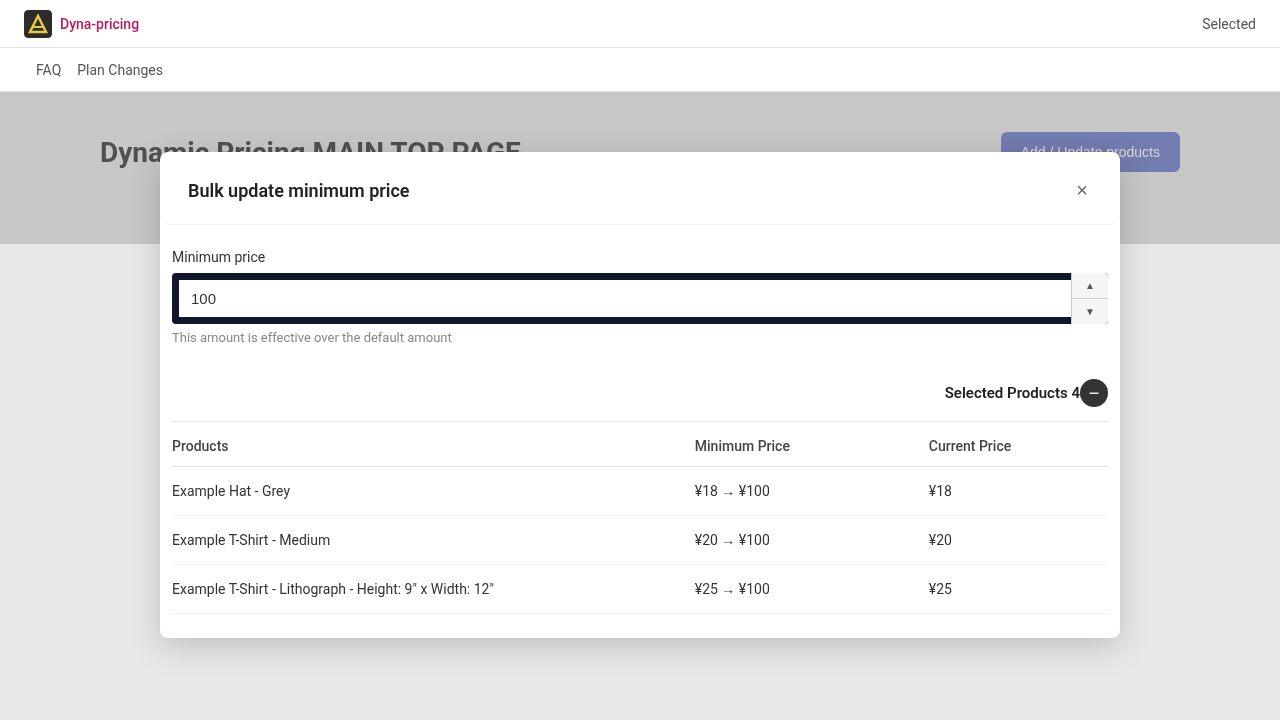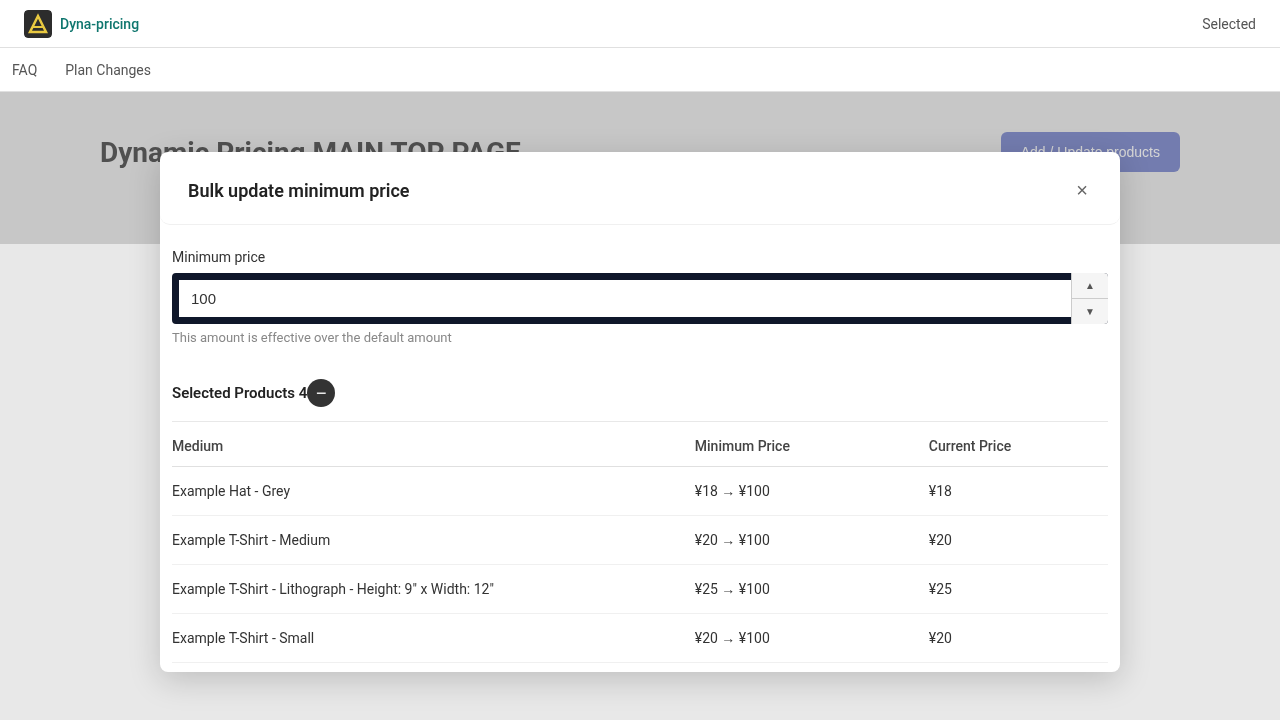--- a/index.html
+++ b/index.html
@@ -47,37 +47,37 @@
     }
 
     .app-logo svg {
       width: 28px;
       height: 28px;
     }
 
     .app-name {
       font-size: 14px;
       font-weight: 500;
-      color: #0f766e;
+      color: #be185d;
     }
 
     .top-bar-right {
       font-size: 14px;
       color: #555;
     }
 
     
     .secondary-nav {
       background: #ffffff;
       border-bottom: 1px solid #e0e0e0;
       height: 44px;
       display: flex;
       align-items: center;
-      padding: 0 12px;
-      gap: 28px;
+      padding: 0 36px;
+      gap: 16px;
     }
 
     .nav-link {
       font-size: 14px;
       color: #555;
       cursor: pointer;
       text-decoration: none;
       padding: 4px 0;
     }
 
@@ -241,21 +241,21 @@
     }
 
     
     .products-section {
       margin-top: 8px;
     }
 
     .products-header {
       display: flex;
       align-items: center;
-      justify-content: flex-start;
+      justify-content: flex-end;
       padding: 14px 0;
       border-bottom: 1px solid #e8e8e8;
     }
 
     .products-header-title {
       font-size: 15px;
       font-weight: 600;
       color: #222;
     }
 
@@ -368,45 +368,40 @@
           <div class="products-header">
             <span class="products-header-title">Selected Products 4</span>
             <button class="collapse-btn">
               <span>−</span>
             </button>
           </div>
 
           <table class="products-table">
             <thead>
               <tr>
-                <th class="col-product">Medium</th>
+                <th class="col-product">Products</th>
                 <th class="col-min-price">Minimum Price</th>
                 <th class="col-current-price">Current Price</th>
               </tr>
             </thead>
             <tbody id="products-tbody">
             <tr>
                   <td>Example Hat - Grey</td>
                   <td>¥18 → ¥100</td>
                   <td>¥18</td>
                 </tr>
                 <tr>
                   <td>Example T-Shirt - Medium</td>
                   <td>¥20 → ¥100</td>
                   <td>¥20</td>
                 </tr>
                 <tr>
                   <td>Example T-Shirt - Lithograph - Height: 9" x Width: 12"</td>
                   <td>¥25 → ¥100</td>
                   <td>¥25</td>
                 </tr>
-                <tr>
-                  <td>Example T-Shirt - Small</td>
-                  <td>¥20 → ¥100</td>
-                  <td>¥20</td>
-                </tr>
               </tbody>
           </table>
         </div>
       </div>
     </div>
   </div>
 </div>
 
 </body></html>

